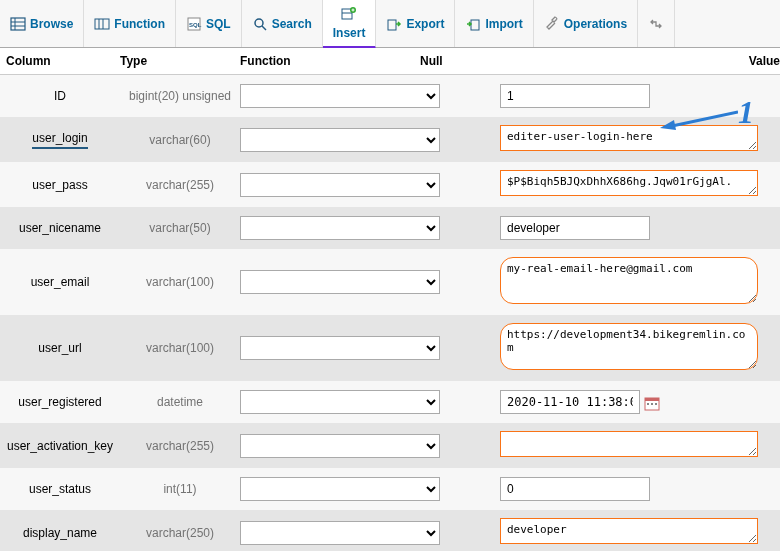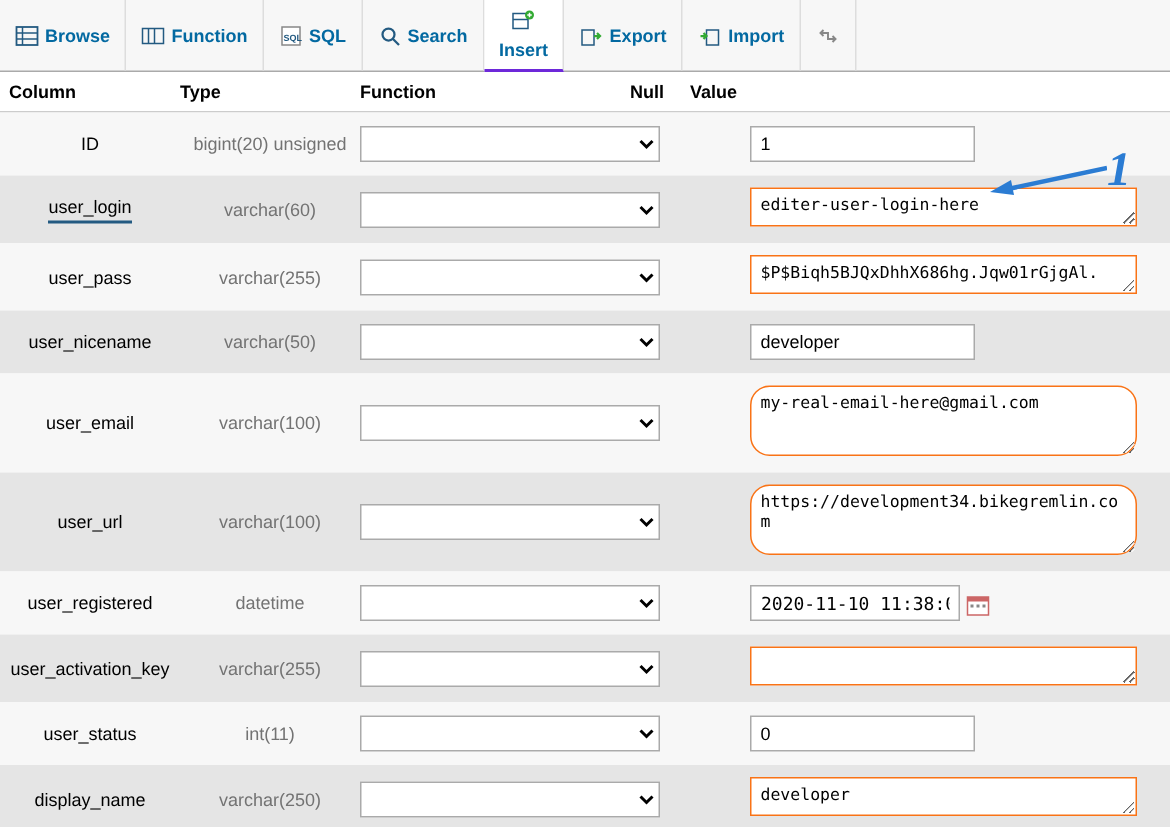--- a/index.html
+++ b/index.html
@@ -9,21 +9,21 @@
     .tab { display: flex; align-items: center; gap: 4px; padding: 6px 10px; border-right: 1px solid #ddd; cursor: pointer; color: #0369a1; font-weight: bold; }
     .tab.active { background: #fff; border-bottom: 2px solid #6d28d9; margin-bottom: -1px; flex-direction: column; }
     .tab .ticon { width: 16px; height: 16px; display: inline-flex; align-items: center; justify-content: center; }
     .tab .ticon svg { width: 16px; height: 16px; }
     
     .header-row { display: flex; background: #fff; border-bottom: 1px solid #ccc; font-weight: bold; padding: 6px 0; }
     .col-column { width: 120px; padding-left: 6px; }
     .col-type { width: 120px; }
     .col-function { width: 180px; }
     .col-null { width: 40px; }
-    .col-value { flex: 1; }
+    .col-value { flex: 1; text-align: right; }
     
     .data-row { display: flex; align-items: center; padding: 8px 0; min-height: 42px; }
     .data-row:nth-child(odd) { background: #f7f7f7; }
     .data-row:nth-child(even) { background: #e5e5e5; }
     .data-row .rcol { width: 120px; text-align: center; padding: 0 6px; }
     .data-row .rtype { width: 120px; text-align: center; color: #737373; }
     .data-row .rfunc { width: 220px; }
     .data-row .rnull { width: 40px; }
     .data-row .rvalue { flex: 1; padding-right: 10px; }
     
@@ -118,20 +118,28 @@
         <svg viewBox="0 0 16 16">
           <rect x="6" y="4" width="8" height="10" fill="none" stroke="#235a81"></rect>
           <path d="M2 8 L6 8 M4 6 L6 8 L4 10" fill="none" stroke="#3a3" stroke-width="1.5"></path>
         </svg>
       </span>
       <span>Import</span>
     </div>
   <div class="tab">
       <span class="ticon">
         <svg viewBox="0 0 16 16">
+          <path d="M13 3 L10 6 L8 4 L11 1 A3 3 0 0 1 13 3 M9 5 L3 11 L5 13 L11 7" fill="none" stroke="#888" stroke-width="1.3"></path>
+        </svg>
+      </span>
+      <span>Operations</span>
+    </div>
+  <div class="tab">
+      <span class="ticon">
+        <svg viewBox="0 0 16 16">
           <path d="M5 4 L3 6 L5 8 M11 8 L13 10 L11 12 M3 6 L8 6 L8 10 L13 10" fill="none" stroke="#888" stroke-width="1.3"></path>
         </svg>
       </span>
     </div>
 </div>
 
 <div class="header-row">
   <div class="col-column">Column</div>
   <div class="col-type">Type</div>
   <div class="col-function">Function</div>

